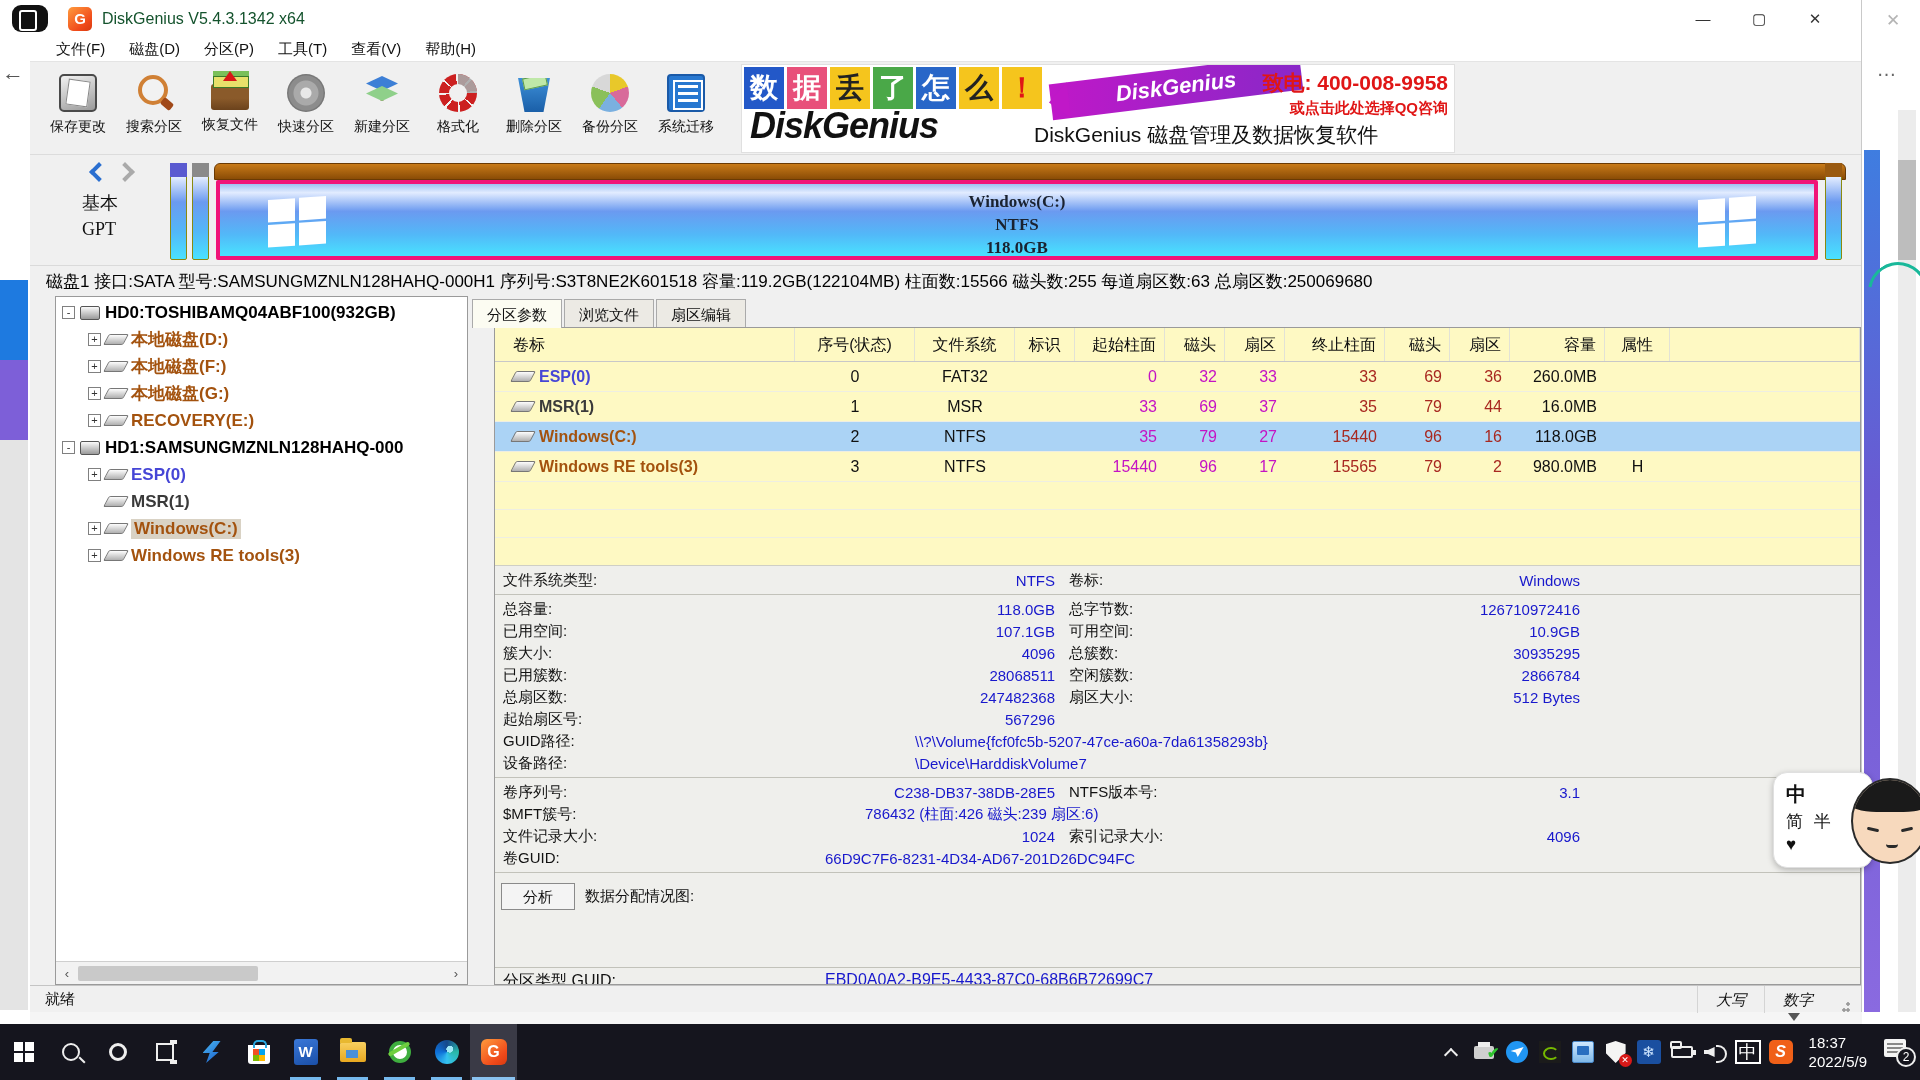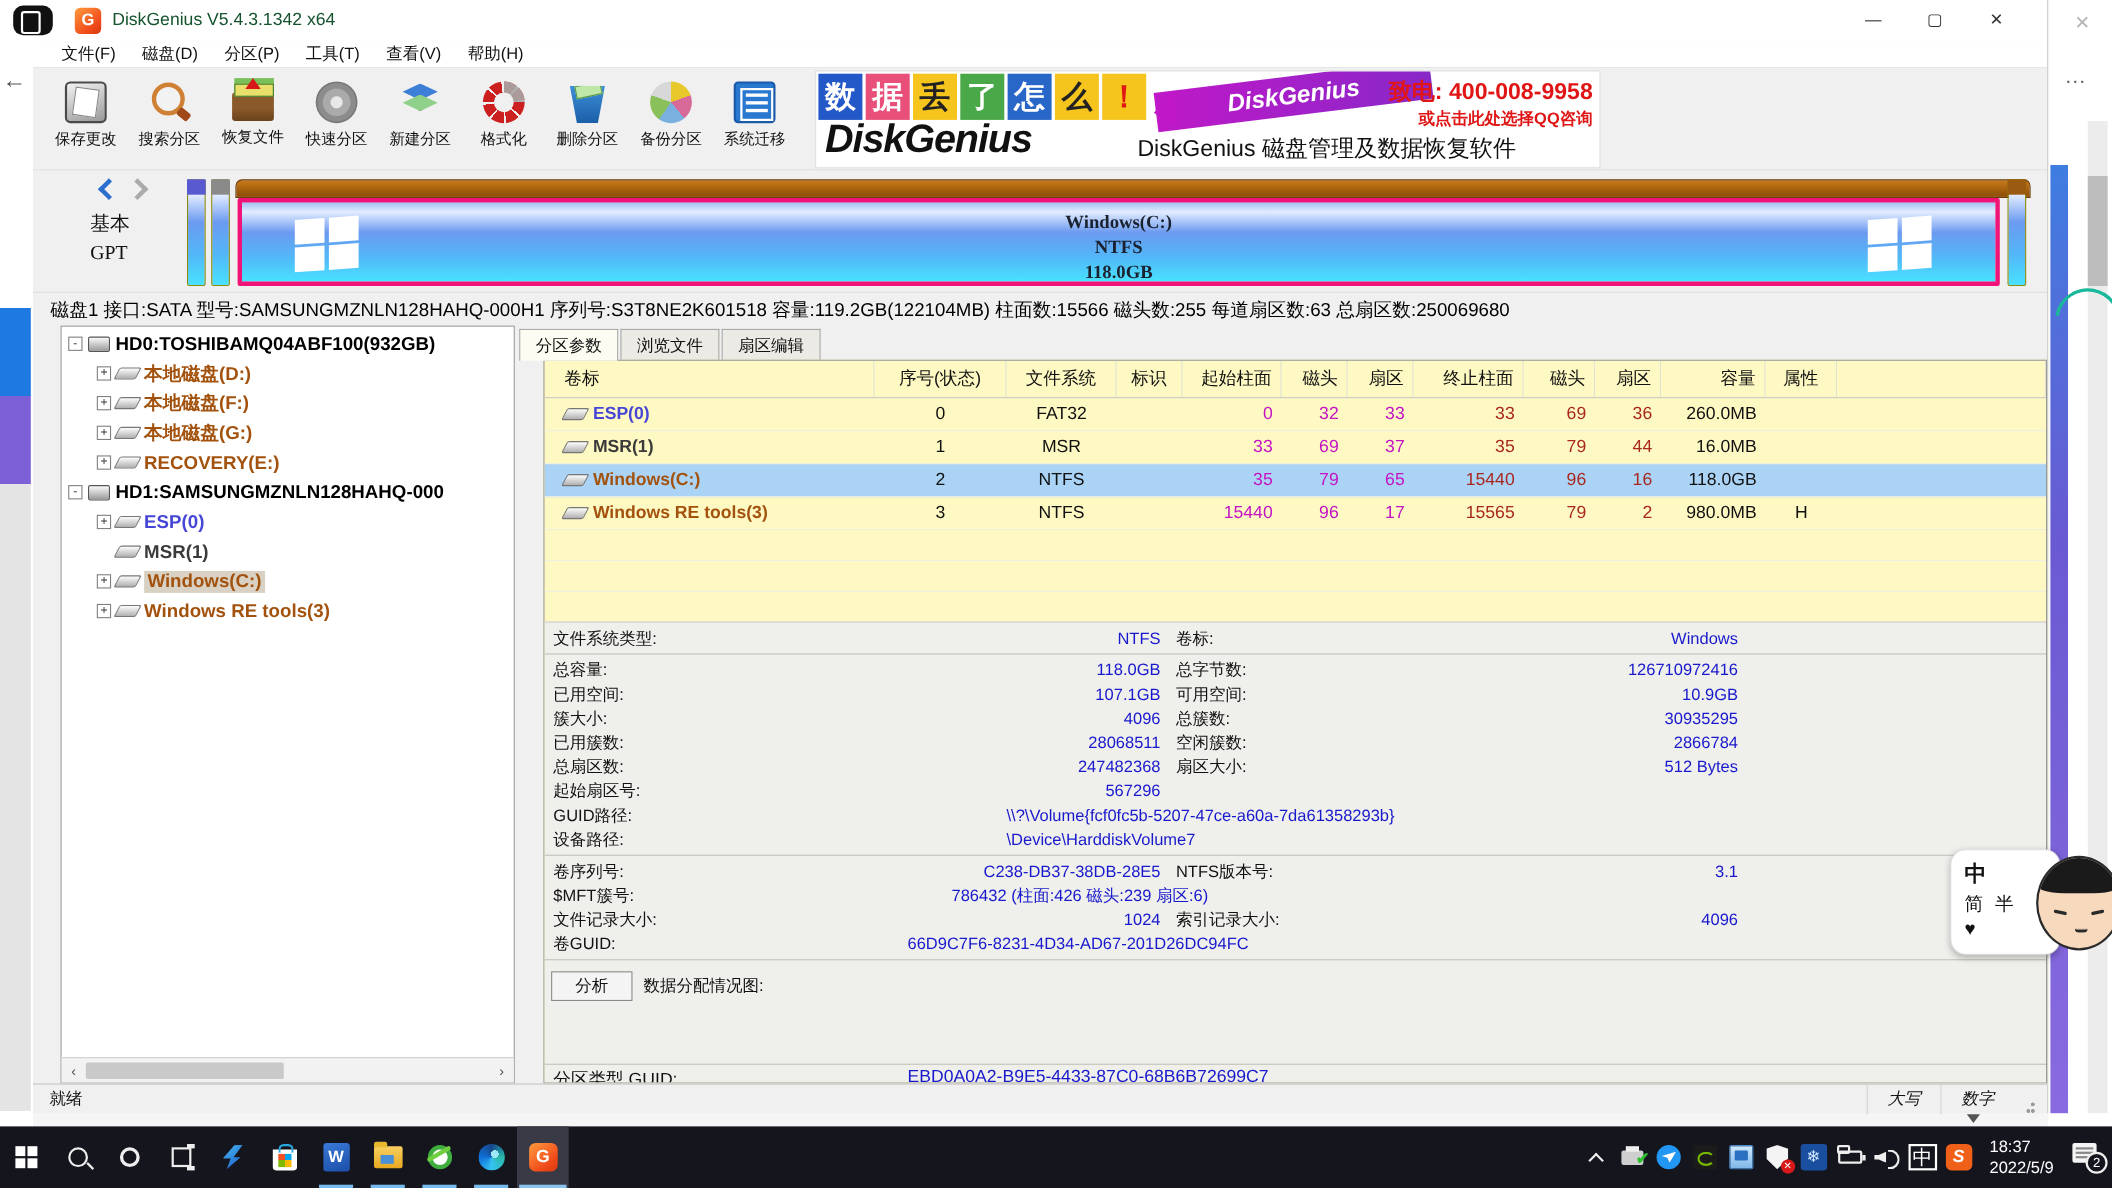--- a/index.html
+++ b/index.html
@@ -588,21 +588,21 @@
                 <div class="prow selected">
                   <div class="pcell c-name">
                     <span class="icon-part"></span>
                     <span class="tl-brown">Windows(C:)</span>
                   </div>
                   <div class="pcell c-idx">2</div>
                   <div class="pcell c-fs">NTFS</div>
                   <div class="pcell c-flag"></div>
                   <div class="pcell c-sc">35</div>
                   <div class="pcell c-sh">79</div>
-                  <div class="pcell c-ss">65</div>
+                  <div class="pcell c-ss">27</div>
                   <div class="pcell c-ec">15440</div>
                   <div class="pcell c-eh">96</div>
                   <div class="pcell c-es">16</div>
                   <div class="pcell c-cap">118.0GB</div>
                   <div class="pcell c-attr"></div>
                   <div class="pcell"></div>
                 </div>
                 <div class="prow">
                   <div class="pcell c-name">
                     <span class="icon-part"></span>

